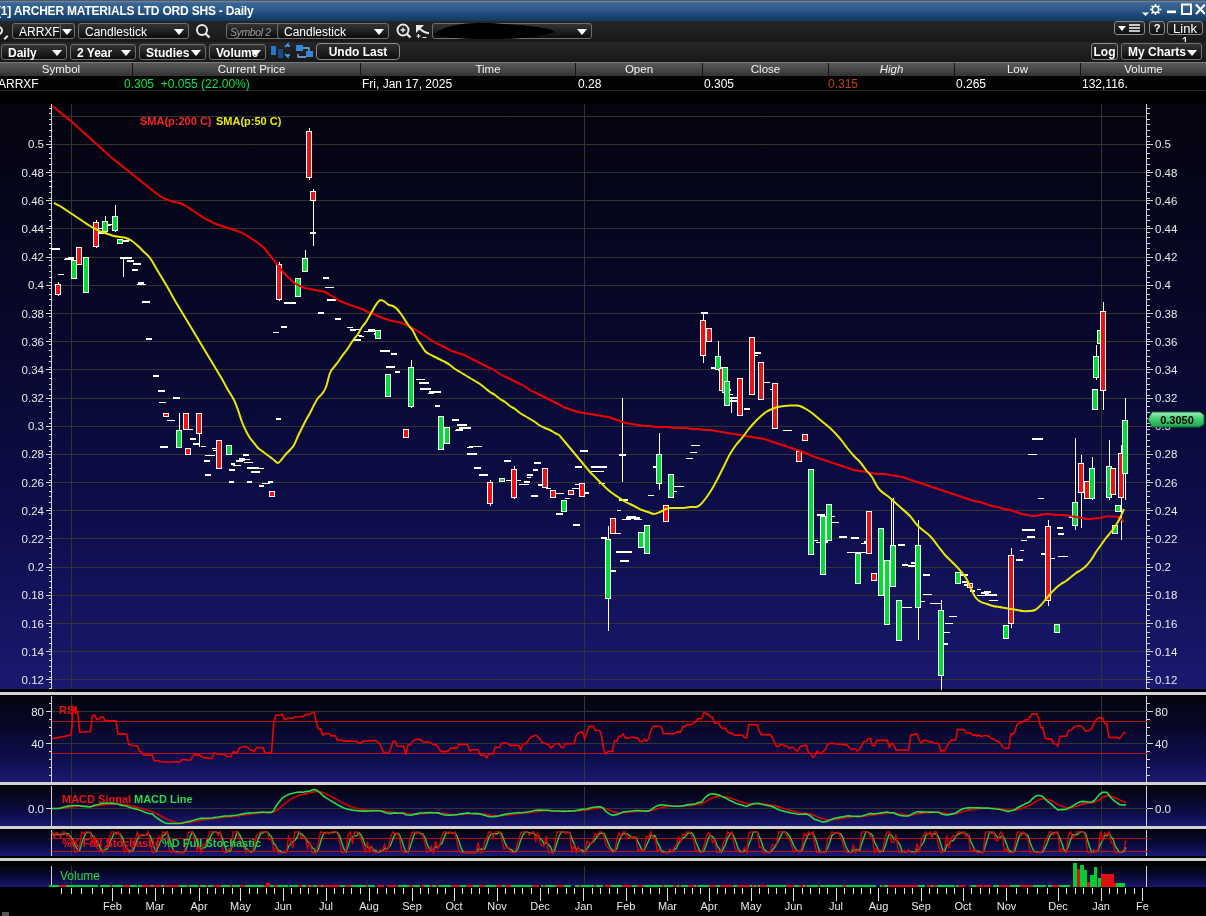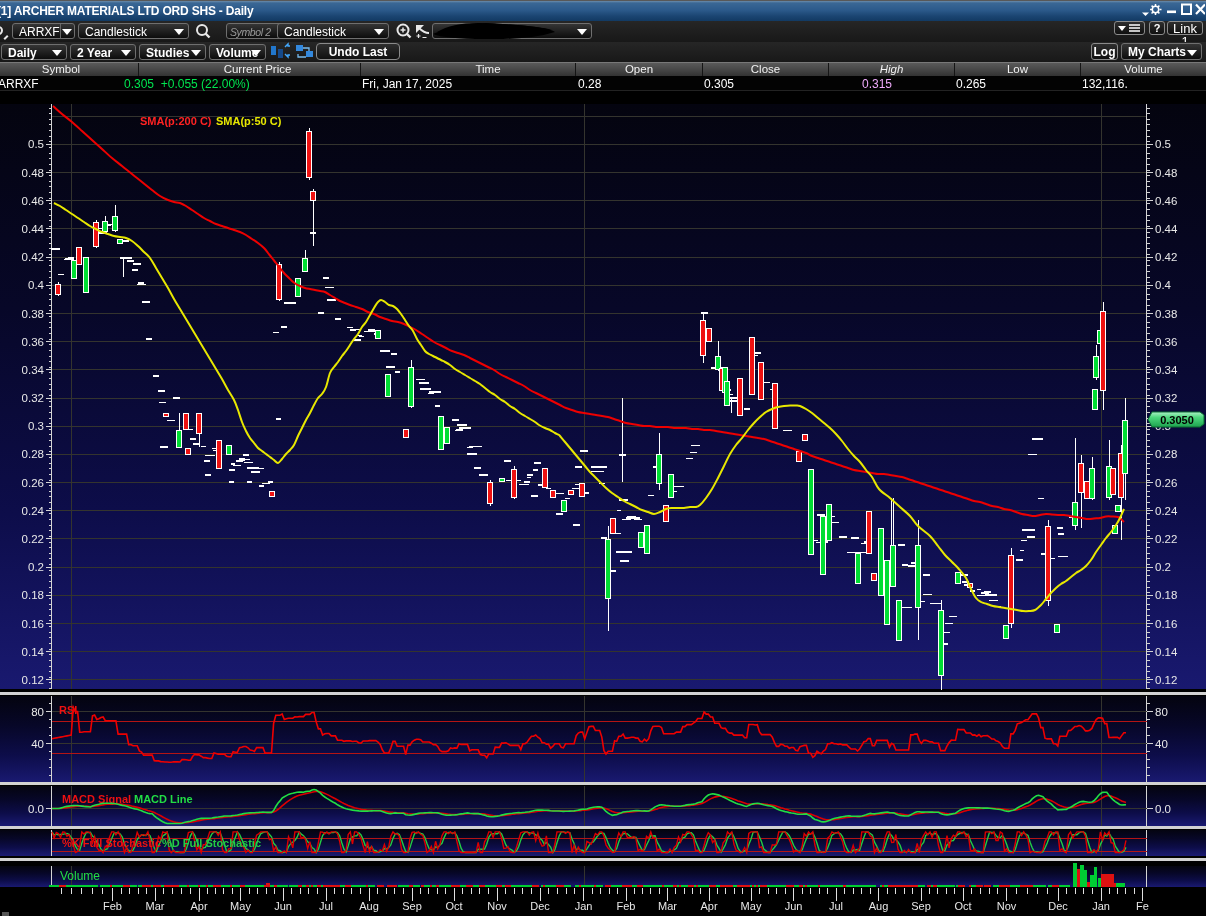--- a/index.html
+++ b/index.html
@@ -1163,30 +1163,30 @@
   </svg>
   <div class="btn" style="left:316px;top:1px;width:84px;height:17px;font-size:12px;line-height:16px;border-radius:4px;">Undo Last</div>
   <div class="btn" style="right:88px;top:1px;width:27px;height:17px;font-size:12px;line-height:16px;">Log</div>
   <div class="combo" style="right:4px;top:1px;width:81px;height:17px;">
         <span class="lbl">My Charts</span>
         <span class="arrow" style="top:6px"></span>
       </div>
 </div>
 <div id="thead" class="tb">
   <div style="left:0;width:122px;border-left:none;">Symbol</div>
-  <div style="left:138px;width:238px;">Current Price</div>
+  <div style="left:132px;width:238px;">Current Price</div>
   <div style="left:360px;width:215px;padding-left:40px;">Time</div>
   <div style="left:575px;width:127px;">Open</div>
   <div style="left:702px;width:126px;">Close</div>
   <div style="left:828px;width:126px;font-style:italic;">High</div>
   <div style="left:954px;width:126px;">Low</div>
   <div style="left:1080px;width:126px;">Volume</div>
 </div>
 <div id="drow" class="tb">
   <div style="left:-2px;">ARRXF</div>
   <div style="left:124px;color:#00e650;">0.305&nbsp; +0.055 (22.00%)</div>
   <div style="left:362px;">Fri, Jan 17, 2025</div>
   <div style="left:578px;">0.28</div>
   <div style="left:704px;">0.305</div>
-  <div style="left:862px;color:#f0abfc;">0.315</div>
+  <div style="left:828px;color:#c2410c;">0.315</div>
   <div style="left:956px;">0.265</div>
   <div style="left:1082px;">132,116.</div>
 </div>
 </div>
 </body></html>

